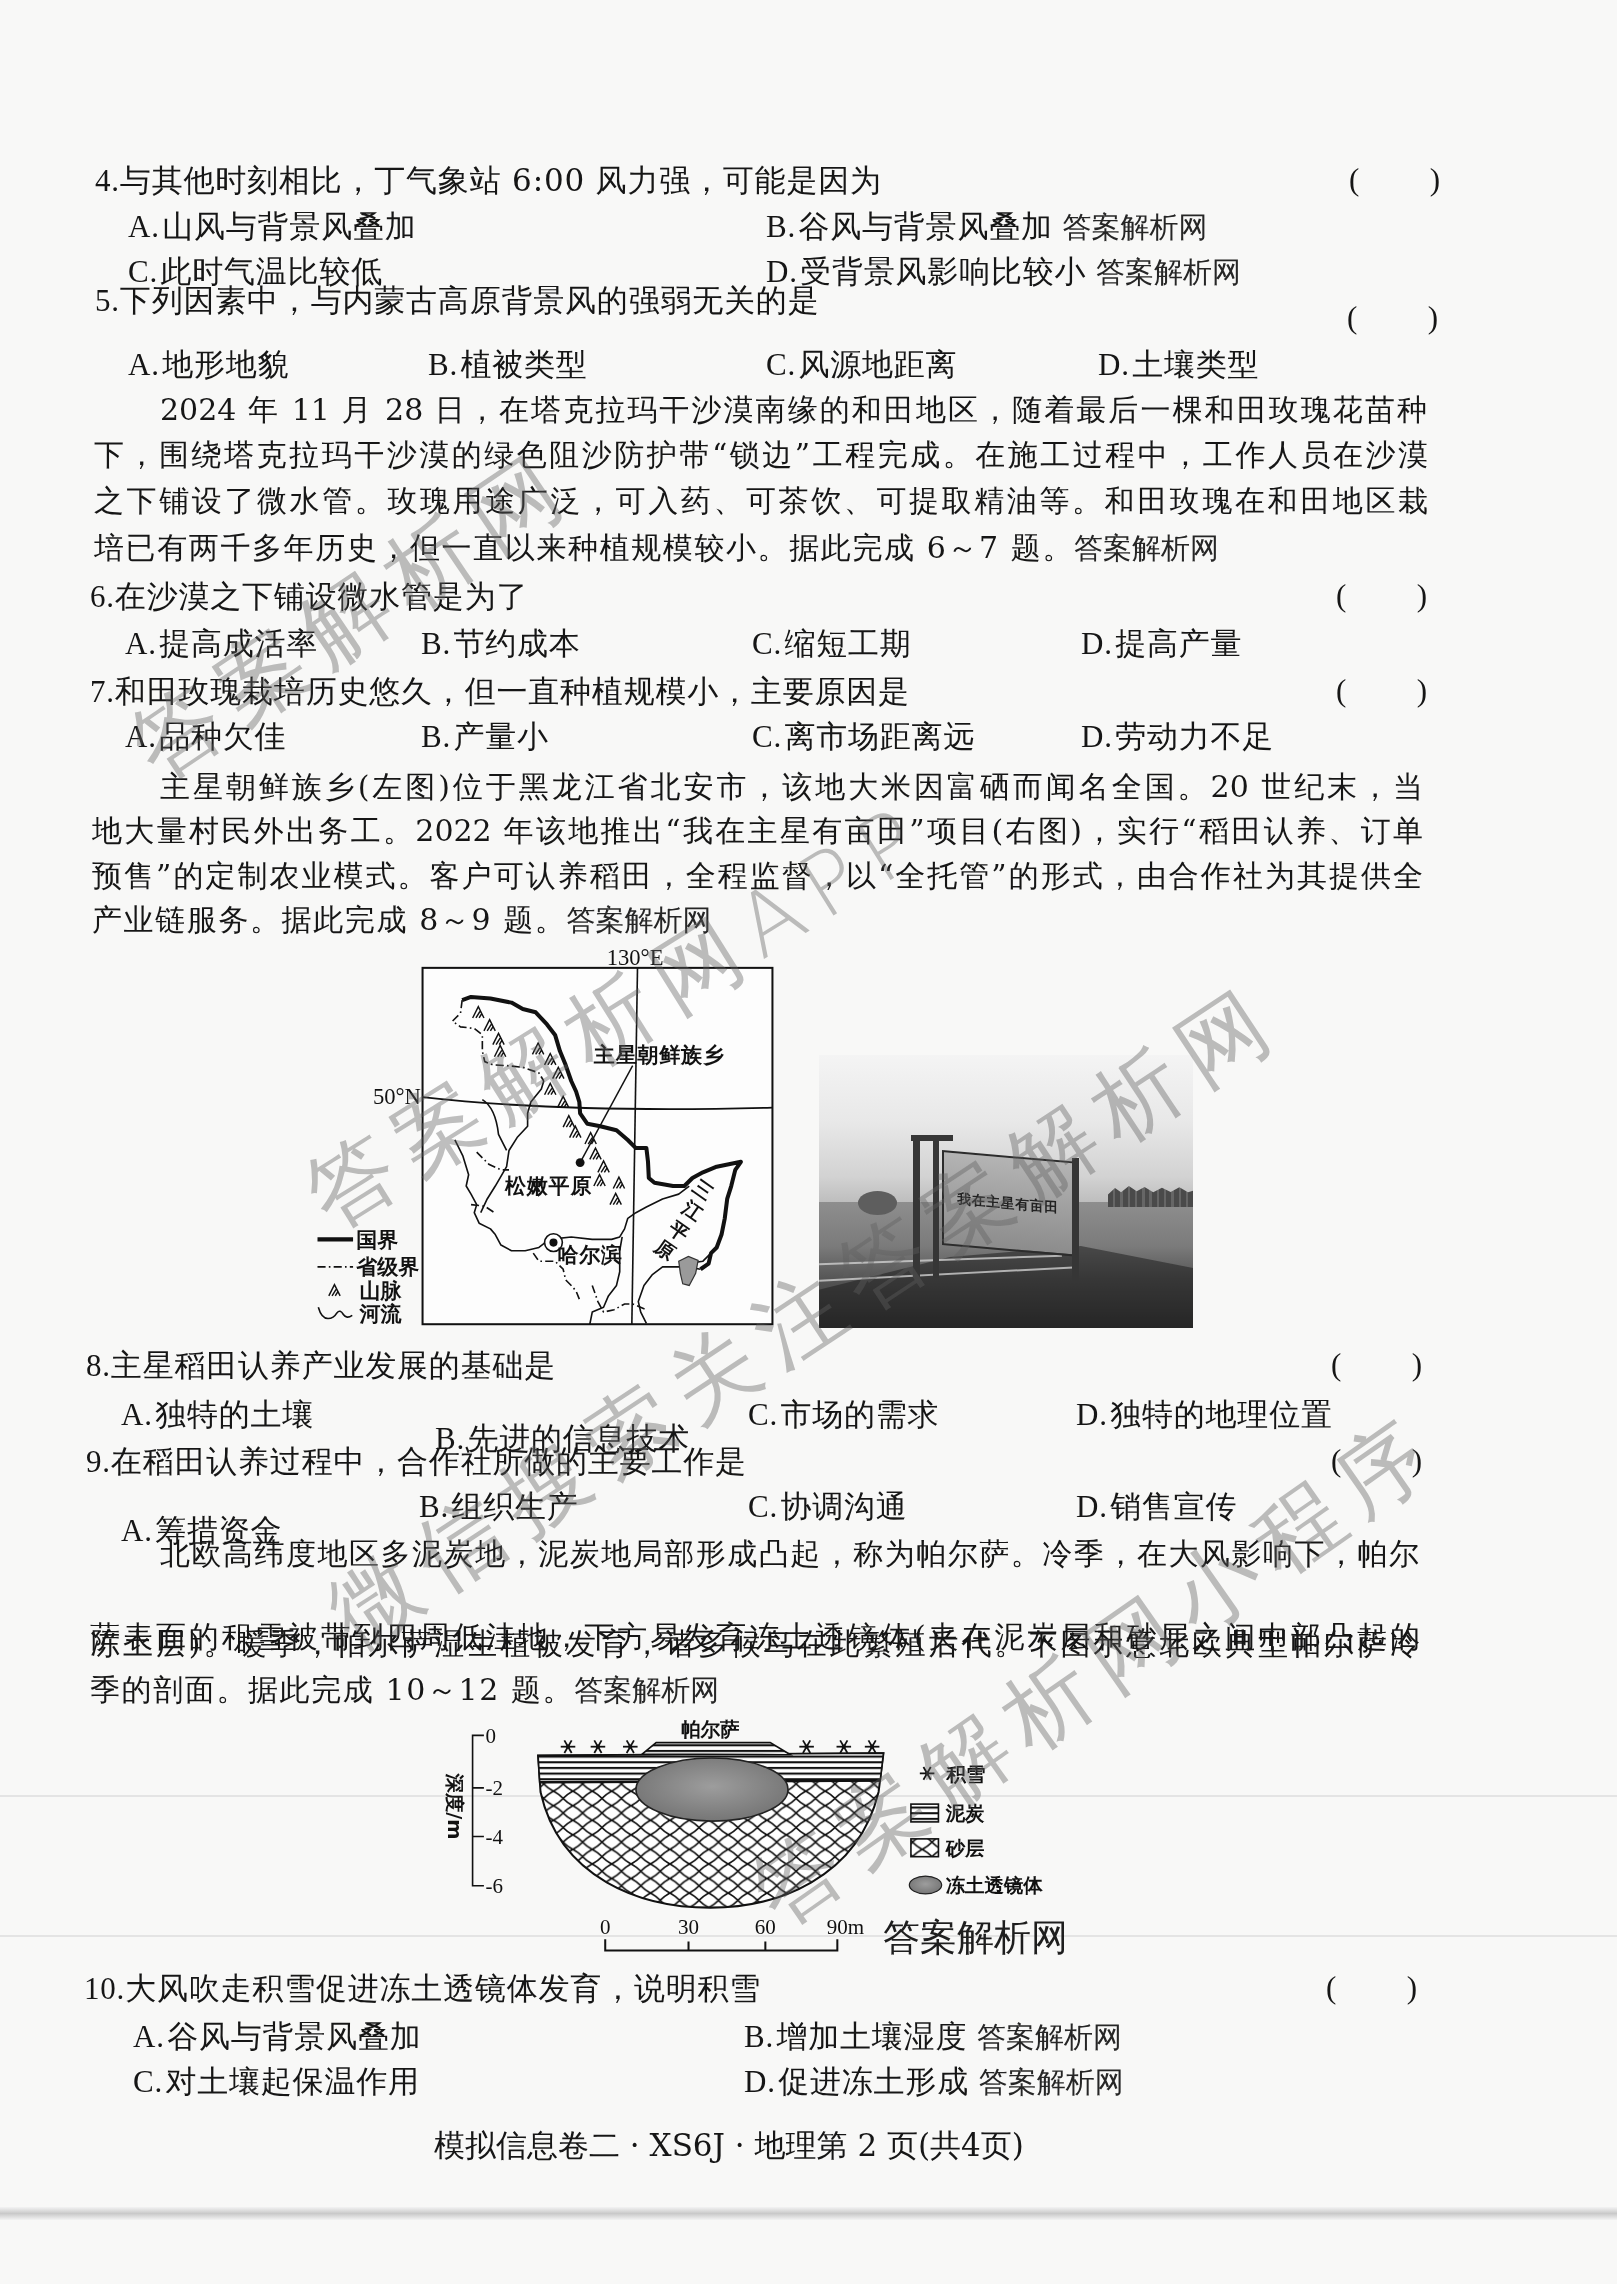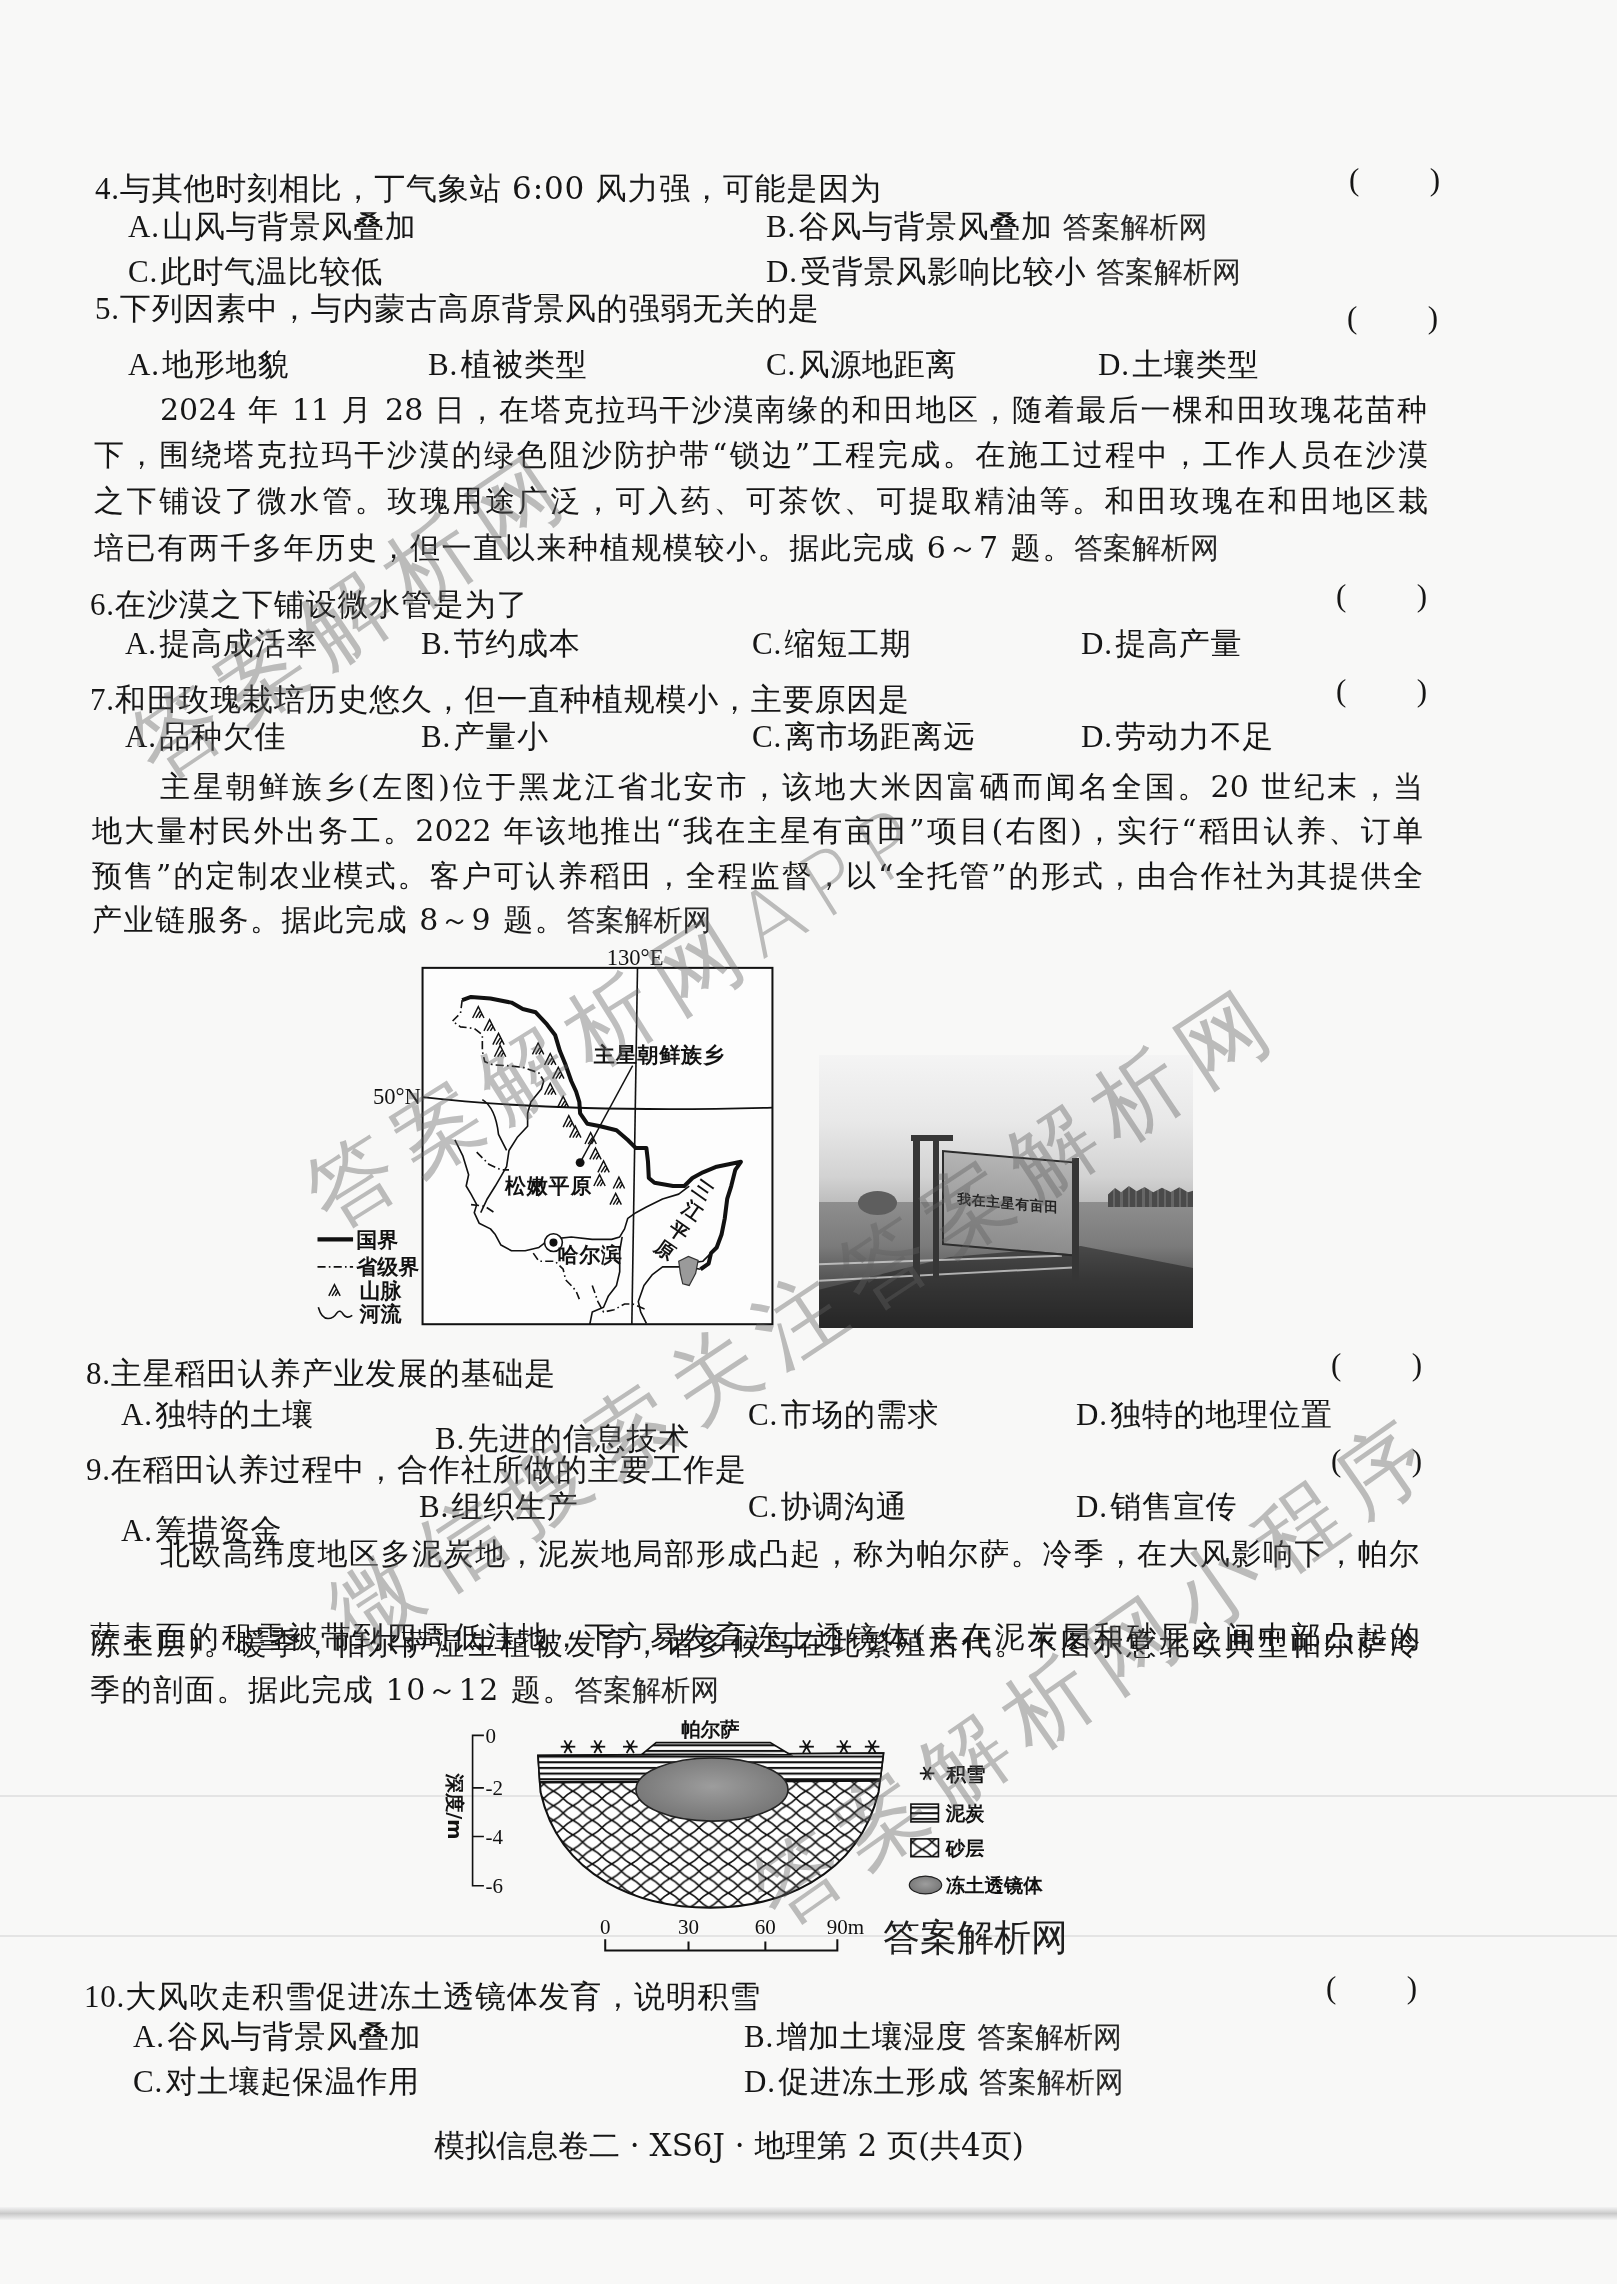--- a/index.html
+++ b/index.html
@@ -1,17 +1,17 @@
 <!DOCTYPE html>
 <html style="font-size:13px"><head>
 <meta charset="utf-8">
 <style>
   html,body{margin:0;padding:0;}
   body{width:1618px;height:2284px;position:relative;overflow:hidden;background:#f8f8f7;color:#161616;font-family:"DejaVu Serif",serif;}
-  .ln{position:absolute;height:40px;line-height:56px;font-size:31px;white-space:nowrap;letter-spacing:0.8px;}
+  .ln{position:absolute;height:40px;line-height:40px;font-size:31px;white-space:nowrap;letter-spacing:0.8px;}
   .num{font-family:"Liberation Serif",serif;}
   .opt{position:absolute;height:40px;line-height:40px;font-size:31px;white-space:nowrap;letter-spacing:0.8px;}
   .lbl{font-family:"Liberation Serif",serif;margin-right:2.4px;}
   .sfx{font-family:"DejaVu Sans",sans-serif;color:#262626;margin-left:9.7px;font-size:29px;letter-spacing:0;}
   .psfx{font-family:"DejaVu Sans",sans-serif;color:#262626;font-size:29px;letter-spacing:0;}
   .brk{position:absolute;width:91px;height:40px;line-height:40px;font-size:31px;display:flex;justify-content:space-between;font-family:"Liberation Serif",serif;}
   .pl{position:absolute;height:40px;line-height:40px;font-size:30px;text-align:justify;text-align-last:justify;}
   .pl.last{text-align:left;text-align-last:left;letter-spacing:1.6px;white-space:nowrap;}
   .figsvg{position:absolute;overflow:visible;}
   .figsvg text{font-family:"DejaVu Sans",sans-serif;fill:#111;}

